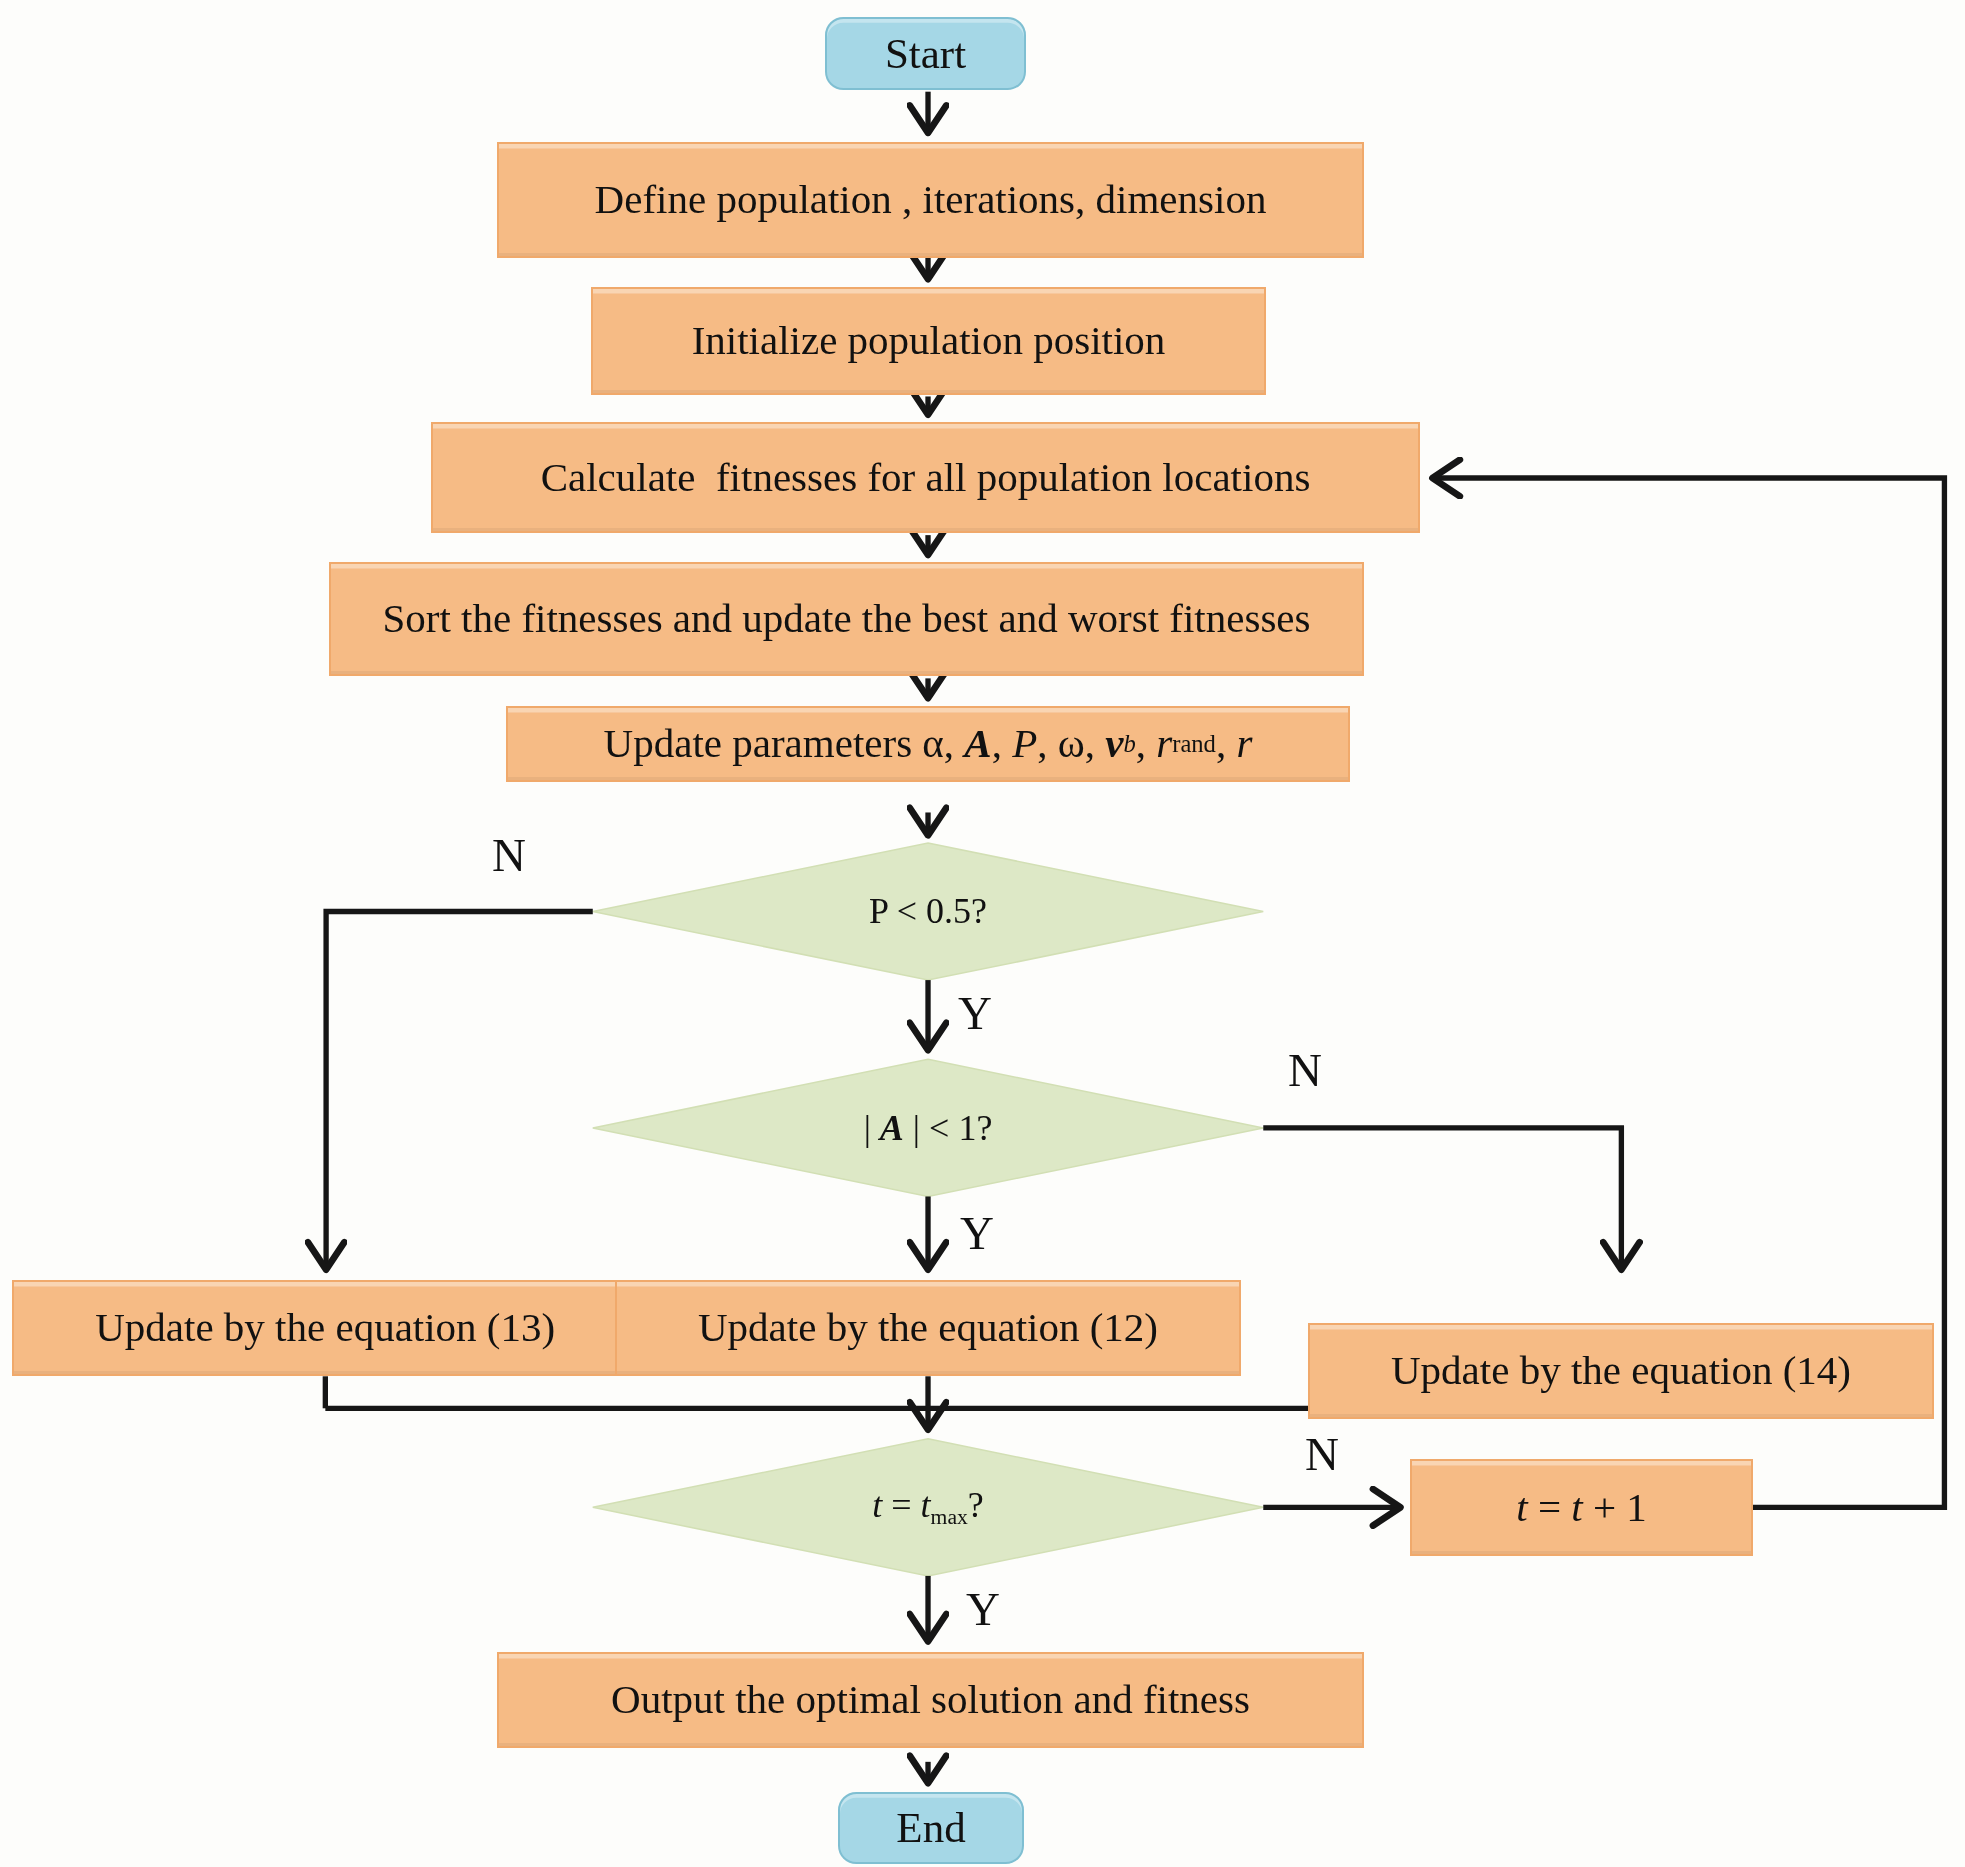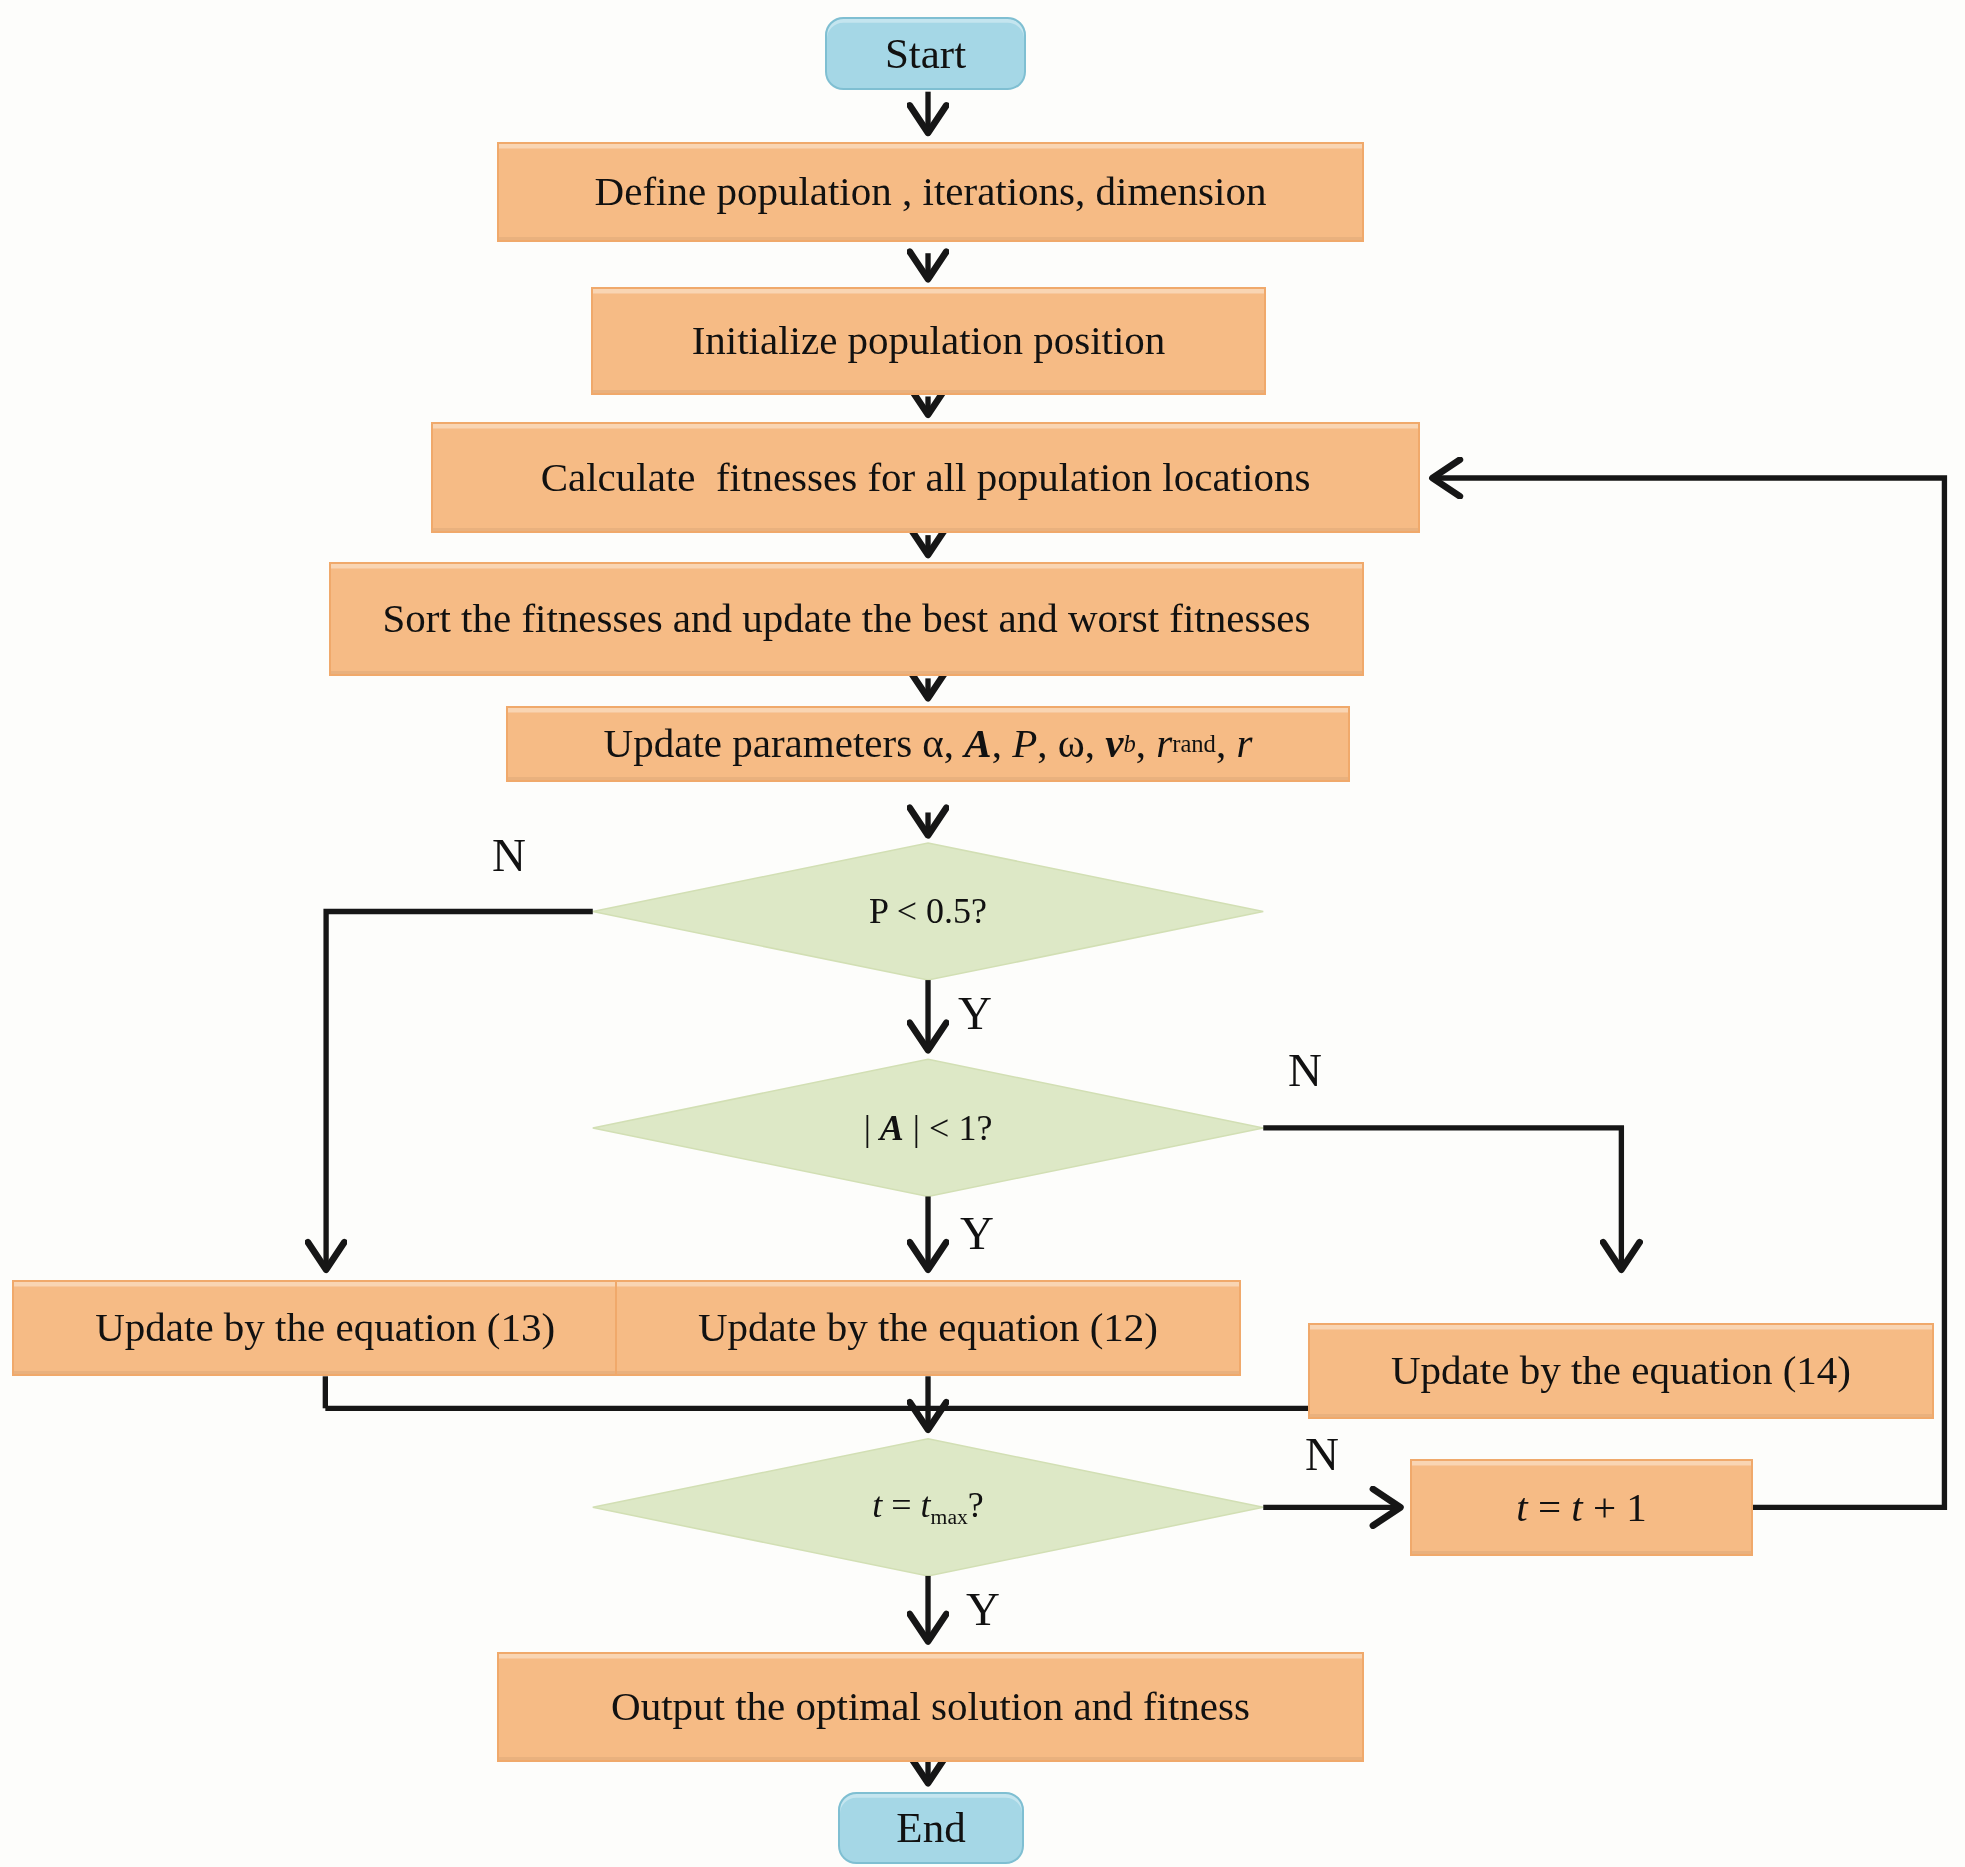--- a/index.html
+++ b/index.html
@@ -101,39 +101,39 @@
     <line class="conn" x1="1658" y1="1978" x2="1838" y2="1978" marker-end="url(#arrow)"></line>
 
     <polyline class="conn" points="2300,1978 2552,1978 2552,627 1880,627" marker-end="url(#arrow)"></polyline>
 
     <line class="conn" x1="1218" y1="2068" x2="1218" y2="2154" marker-end="url(#arrow)"></line>
     <line class="conn" x1="1218" y1="2312" x2="1218" y2="2340" marker-end="url(#arrow)"></line>
   </svg>
 
   <div class="node terminal" style="left:825px;top:17px;width:201px;height:73px;text-align:center;">Start</div>
 
-  <div class="node process" style="left:497px;top:142px;width:867px;height:100px;">Define population , iterations, dimension</div>
+  <div class="node process" style="left:497px;top:142px;width:867px;height:116px;">Define population , iterations, dimension</div>
 
   <div class="node process" style="left:591px;top:287px;width:675px;height:108px;">Initialize population position</div>
 
   <div class="node process" style="left:431px;top:422px;width:989px;height:111px;">Calculate  fitnesses for all population locations</div>
 
   <div class="node process" style="left:329px;top:562px;width:1035px;height:114px;">Sort the fitnesses and update the best and worst fitnesses</div>
 
   <div class="node process" style="left:506px;top:706px;width:844px;height:76px;"><span>Update parameters α, </span><span class="s-bi">A</span><span>, </span><span class="s-i">P</span><span>, ω, </span><span class="s-bi">v</span><span class="s-subi">b</span><span>, </span><span class="s-i">r</span><span class="s-sub">rand</span><span>, </span><span class="s-i">r</span></div>
 
   <div class="node process" style="left:12.2px;top:1280px;width:626px;height:96px;">Update by the equation (13)</div>
 
   <div class="node process" style="left:615px;top:1280px;width:626px;height:96px;">Update by the equation (12)</div>
 
   <div class="node process" style="left:1308px;top:1323px;width:626px;height:96px;">Update by the equation (14)</div>
 
   <div class="node process" style="left:1410px;top:1459px;width:343px;height:97px;"><span class="s-i">t</span><span> = </span><span class="s-i">t</span><span> + 1</span></div>
 
-  <div class="node process" style="left:497px;top:1652px;width:867px;height:110px;">Output the optimal solution and fitness</div>
+  <div class="node process" style="left:497px;top:1652px;width:867px;height:96px;">Output the optimal solution and fitness</div>
 
   <div class="node terminal" style="left:838px;top:1792px;width:186px;height:72px;">End</div>
 
   <div class="decision-label" style="left:928px;top:911px;">P &lt; 0.5?</div>
 
   <div class="decision-label" style="left:928px;top:1128px;"><span>| </span><span class="s-bi">A</span><span> | &lt; 1?</span></div>
 
   <div class="decision-label" style="left:928px;top:1507px;"><span class="s-i">t</span><span> = </span><span class="s-i">t</span><span class="s-sub">max</span><span>?</span></div>
 
   <div class="edge-label" style="left:509px;top:855px;">N</div>

